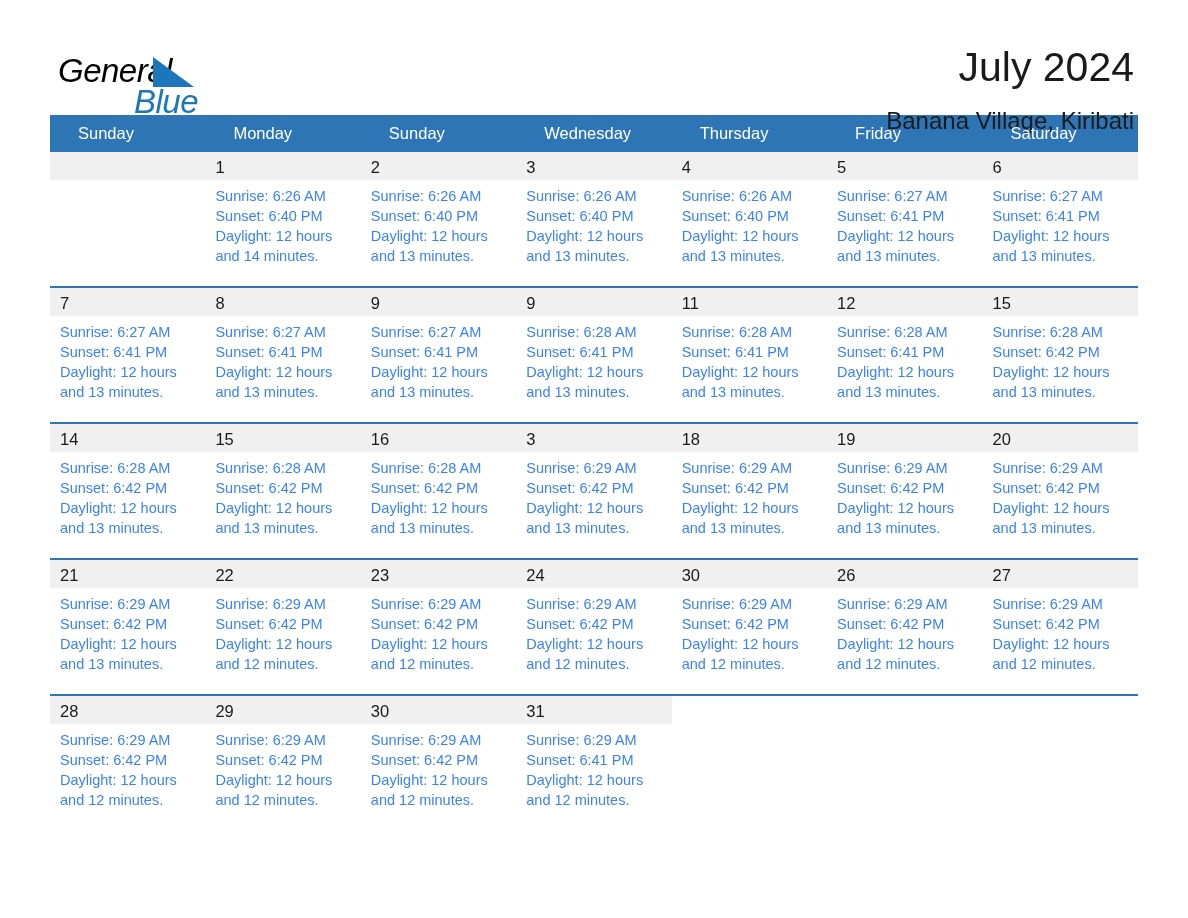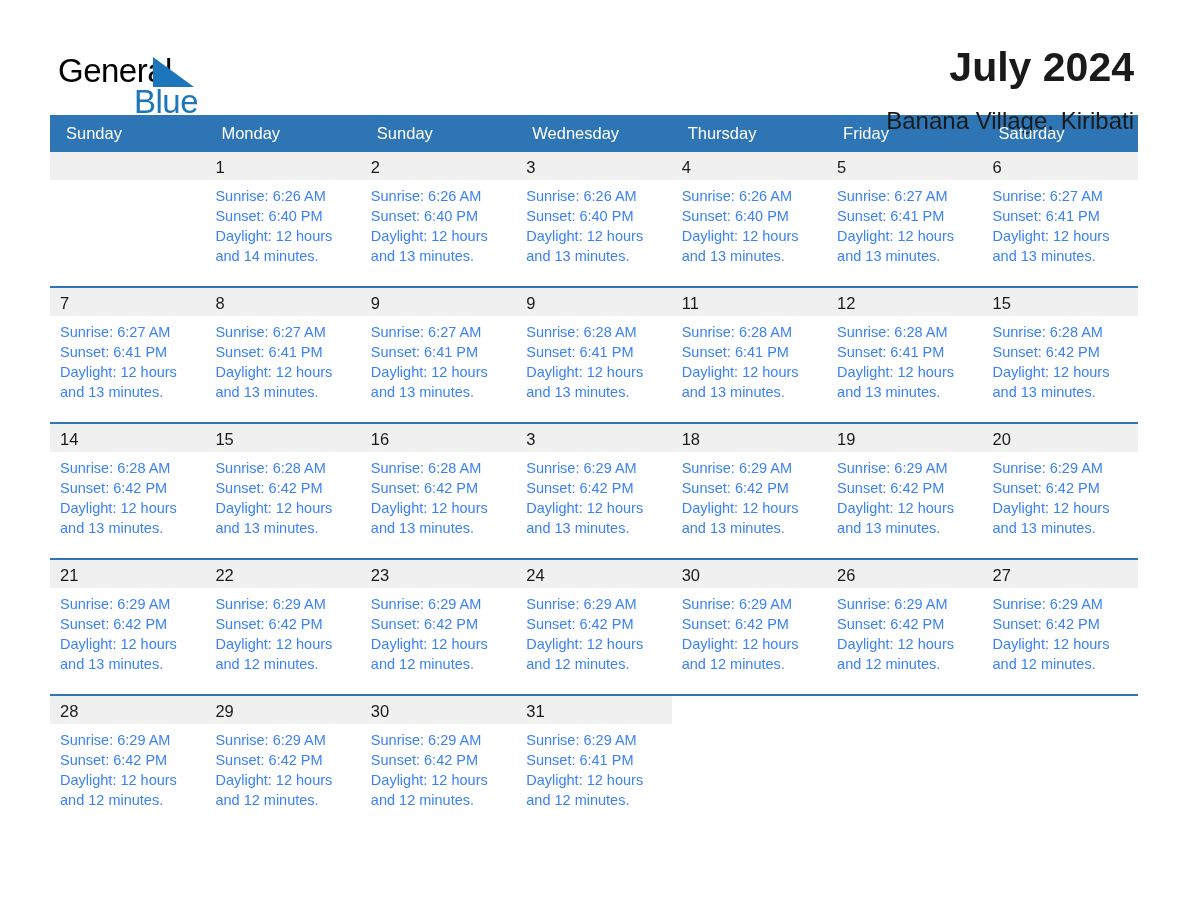--- a/index.html
+++ b/index.html
@@ -28,20 +28,21 @@
     align-items: flex-start;
     justify-content: space-between;
     padding-top: 46px;
     height: 112px;
     box-sizing: border-box;
   }
   .brand {
     position: relative;
     width: 230px;
     height: 80px;
+    font-style: italic;
   }
   .brand-general {
     position: absolute;
     left: 8px;
     top: 8px;
     font-size: 33px;
     letter-spacing: -0.5px;
     color: #000000;
     line-height: 1;
   }
@@ -64,21 +65,21 @@
     line-height: 1;
   }
   .titles {
     text-align: right;
     padding-right: 4px;
   }
   .month-title {
     font-size: 41px;
     line-height: 1.05;
     color: #1a1a1a;
-    font-weight: bold;
+    font-weight: normal;
     margin: 0;
     letter-spacing: 0px;
   }
   .location-title {
     font-size: 24px;
     line-height: 1.2;
     color: #1a1a1a;
     margin: 18px 0 0 0;
     font-weight: normal;
   }
@@ -91,21 +92,21 @@
     margin-top: 3px;
   }
   .calendar col { width: 155.43px; }
 
   thead th {
     background: #2e75b6;
     color: #ffffff;
     font-size: 16.5px;
     font-weight: normal;
     text-align: left;
-    padding: 8px 0 9px 16px;
+    padding: 8px 0 9px 28px;
     height: 20px;
     vertical-align: middle;
   }
 
   tbody tr.week > td {
     border-top: 2px solid #2e75b6;
     vertical-align: top;
     padding: 0;
     height: 134px;
   }

